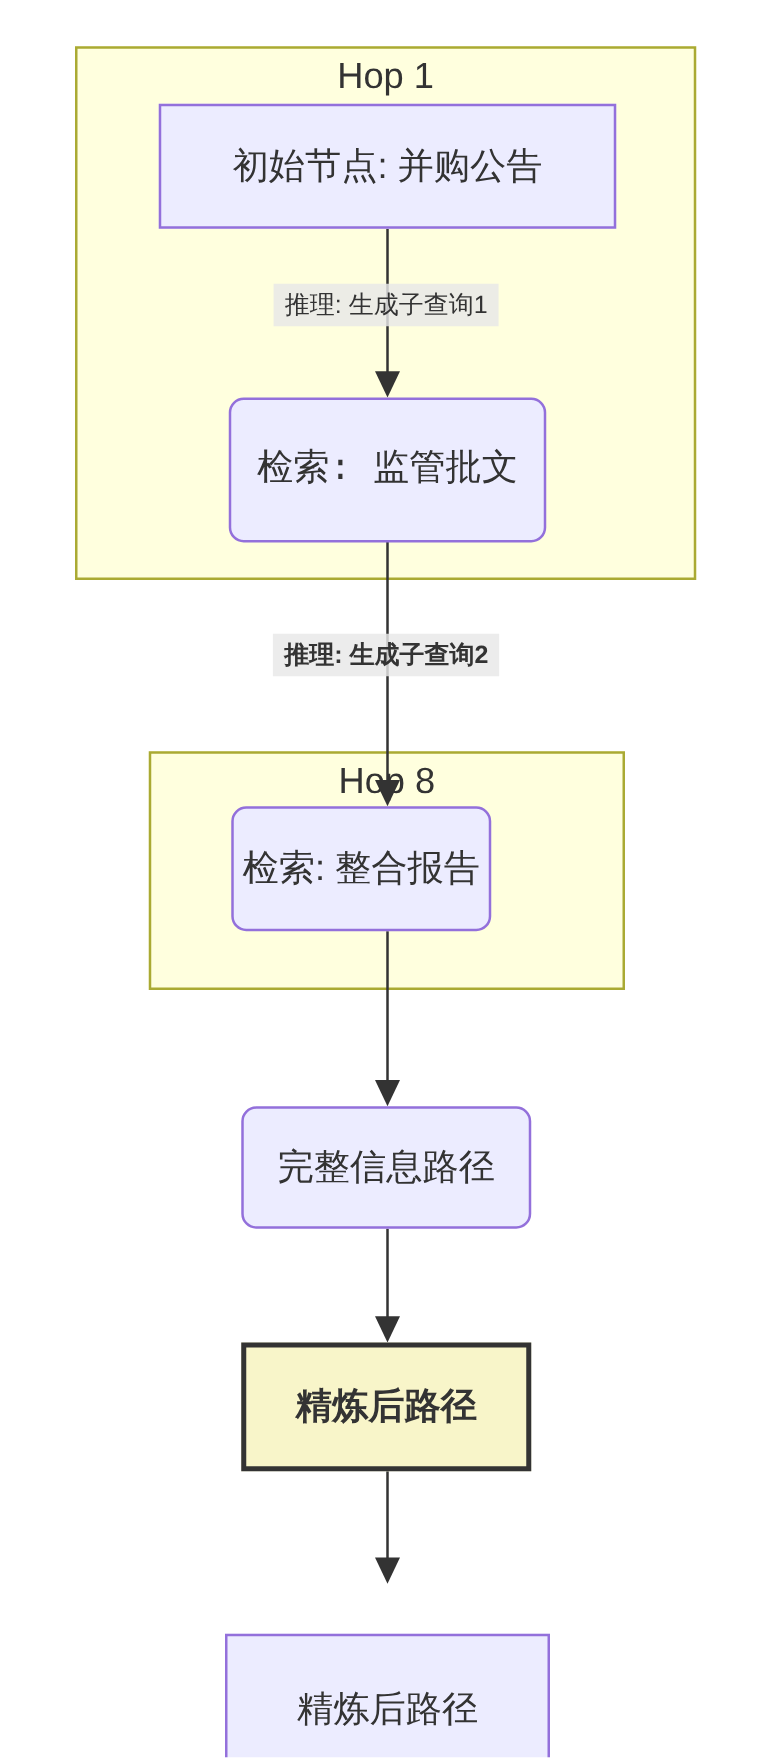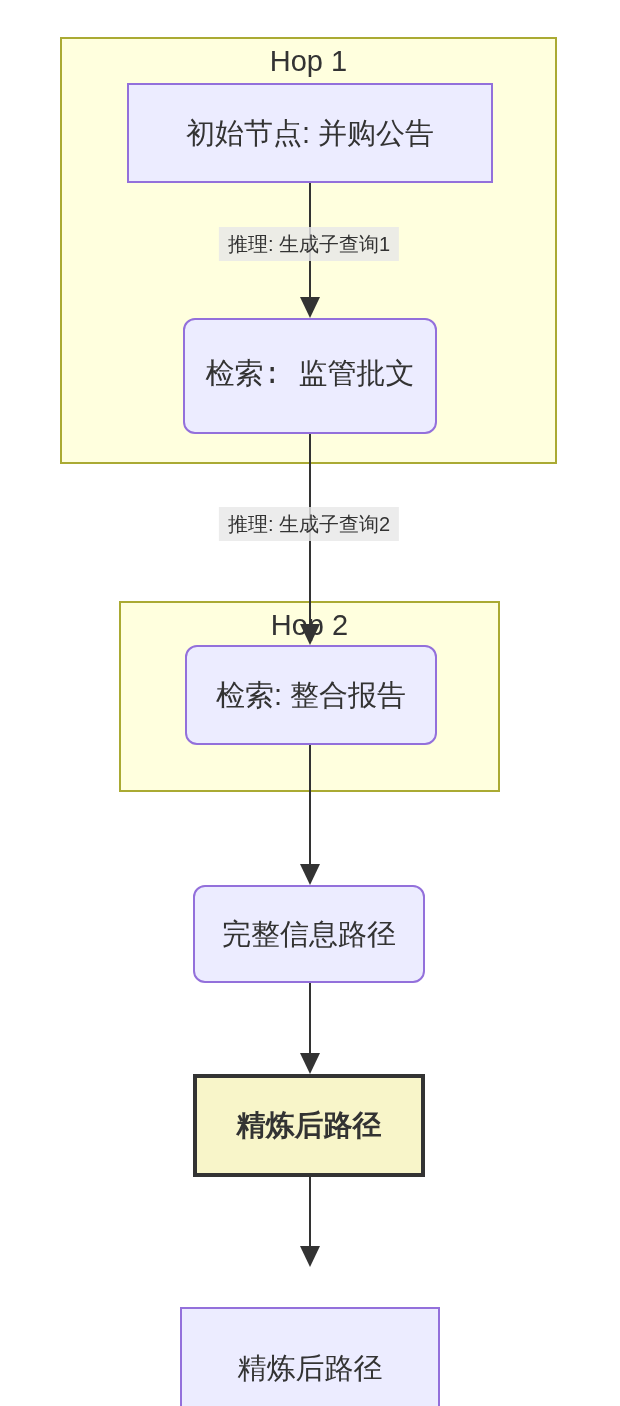--- a/index.html
+++ b/index.html
@@ -82,60 +82,60 @@
     transform: translateX(-50%);
     background: rgba(232, 232, 232, 0.82);
     font-size: 20px;
     line-height: 1.2;
     padding: 5px 9px;
     white-space: nowrap;
     color: var(--text-color);
     z-index: 3;
   }
   #edge1-label { top: 227px; }
-  #edge2-label { top: 507px; }
+  #edge2-label { top: 507px; font-weight: bold; }
 
   
   .node {
     position: absolute;
     display: flex;
     align-items: center;
     justify-content: center;
     background: var(--node-fill);
     border: 2px solid var(--node-border);
     font-size: 29px;
     line-height: 1.2;
     text-align: center;
     color: var(--text-color);
     z-index: 4;
     white-space: nowrap;
   }
   .node.rounded { border-radius: 12px; }
   #node-start        { left: 127px; top: 83px;   width: 366px; height: 100px; }
   #node-retrieve1    { left: 183px; top: 318px;  width: 254px; height: 116px; font-family: Liberation Mono, monospace; }
-  #node-retrieve2    { left: 185px; top: 645px;  width: 252px; height: 100px; }
+  #node-retrieve2    { left: 185px; top: 645px;  width: 208px; height: 100px; }
   #node-full-path    { left: 193px; top: 885px;  width: 232px; height: 98px;  }
   #node-final-prune  {
     left: 193px; top: 1074px; width: 232px; height: 103px;
     background: var(--prune-fill);
     border: 4px solid var(--prune-border);
     font-weight: bold;
   }
   #node-refined-path { left: 180px; top: 1267px; width: 260px; height: 122px; margin-top: 40px; }
 </style>
 </head>
 <body>
 
 <div class="canvas">
 
   <div class="cluster" id="sg-hop1">
     <div class="cluster-title">Hop 1</div>
   </div>
   <div class="cluster" id="sg-hop2">
-    <div class="cluster-title">Hop 2</div>
+    <div class="cluster-title">Hop 8</div>
   </div>
 
   <div class="edge-line" id="edge1-line"></div>
   <div class="edge-line" id="edge2-line"></div>
   <div class="edge-line" id="edge3-line"></div>
   <div class="edge-line" id="edge4-line"></div>
   <div class="edge-line" id="edge5-line"></div>
 
   <div class="arrowhead" id="edge1-arrow"></div>
   <div class="arrowhead" id="edge2-arrow"></div>

